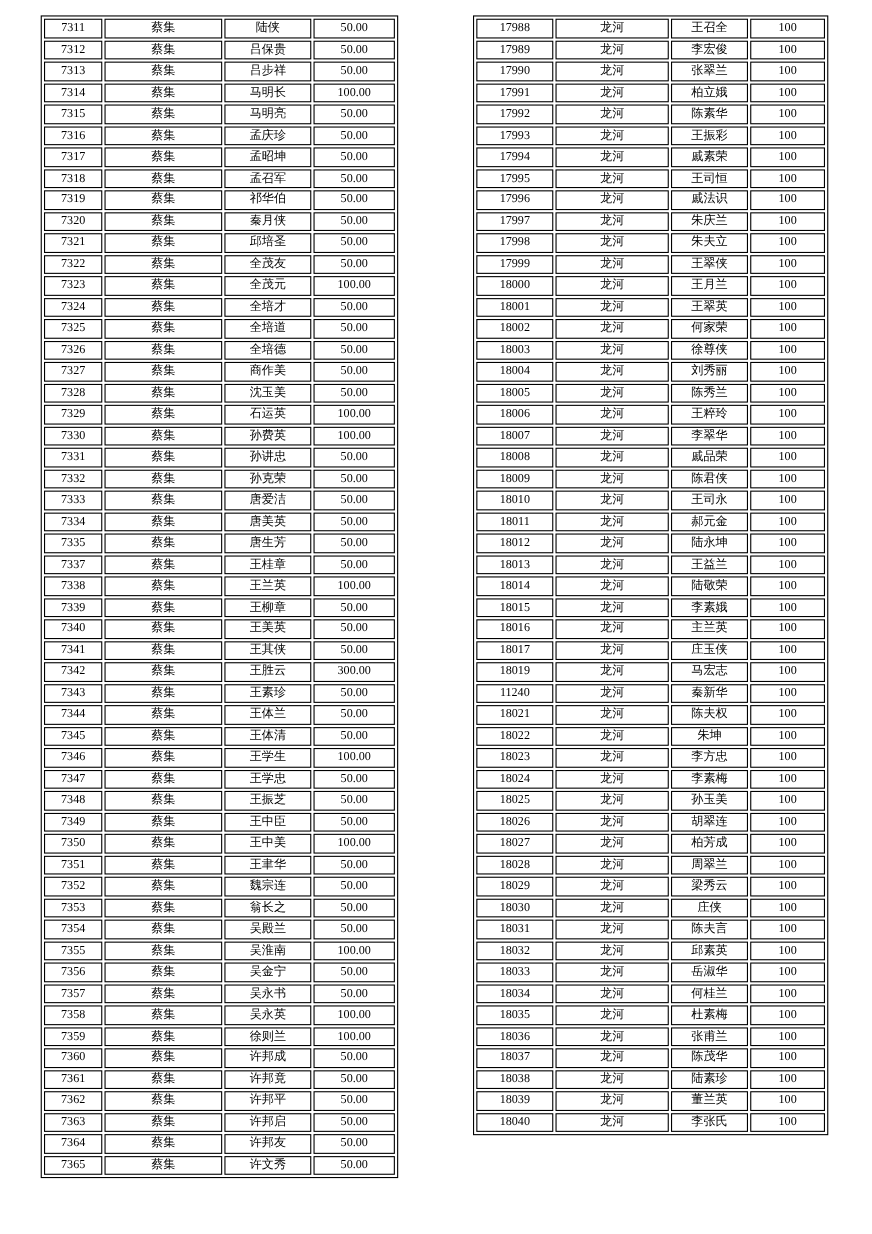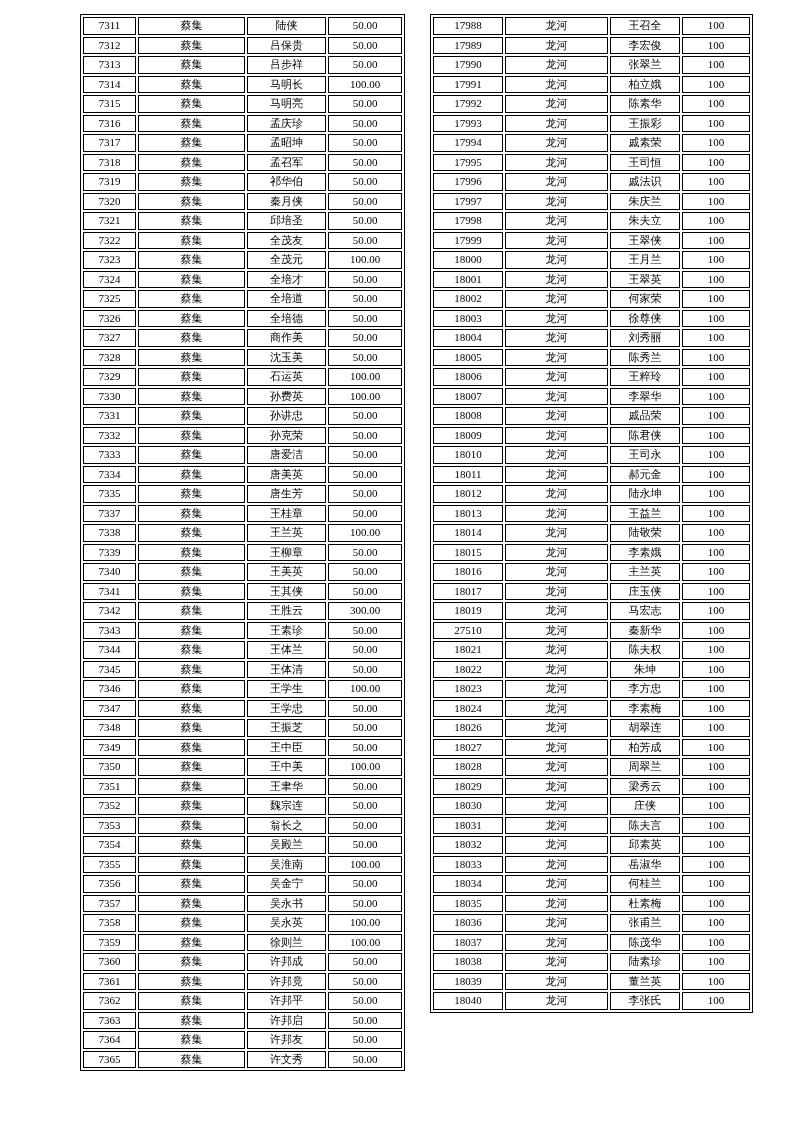--- a/index.html
+++ b/index.html
@@ -15,21 +15,21 @@
     color: #000000;
   }
   table.roster {
     position: absolute;
     top: 14px;
     border-collapse: separate;
     border-spacing: 2px;
     border: 1px solid #000000;
     table-layout: fixed;
   }
-  #left-table  { left: 37px;  width: 325px; margin-left: 43px; }
+  #left-table  { left: 37px;  width: 325px; }
   #right-table { left: 430px; width: 323px; }
   table.roster td {
     border: 1px solid #000000;
     height: 15.5px;
     line-height: 15.5px;
     padding: 0;
     margin: 0;
     text-align: center;
     vertical-align: middle;
     font-size: 11px;
@@ -571,21 +571,21 @@
           <td>庄玉侠</td>
           <td>100</td>
         </tr>
         <tr>
           <td>18019</td>
           <td>龙河</td>
           <td>马宏志</td>
           <td>100</td>
         </tr>
         <tr>
-          <td>27510</td>
+          <td>11240</td>
           <td>龙河</td>
           <td>秦新华</td>
           <td>100</td>
         </tr>
         <tr>
           <td>18021</td>
           <td>龙河</td>
           <td>陈夫权</td>
           <td>100</td>
         </tr>
@@ -598,20 +598,26 @@
         <tr>
           <td>18023</td>
           <td>龙河</td>
           <td>李方忠</td>
           <td>100</td>
         </tr>
         <tr>
           <td>18024</td>
           <td>龙河</td>
           <td>李素梅</td>
+          <td>100</td>
+        </tr>
+        <tr>
+          <td>18025</td>
+          <td>龙河</td>
+          <td>孙玉美</td>
           <td>100</td>
         </tr>
         <tr>
           <td>18026</td>
           <td>龙河</td>
           <td>胡翠连</td>
           <td>100</td>
         </tr>
         <tr>
           <td>18027</td>

